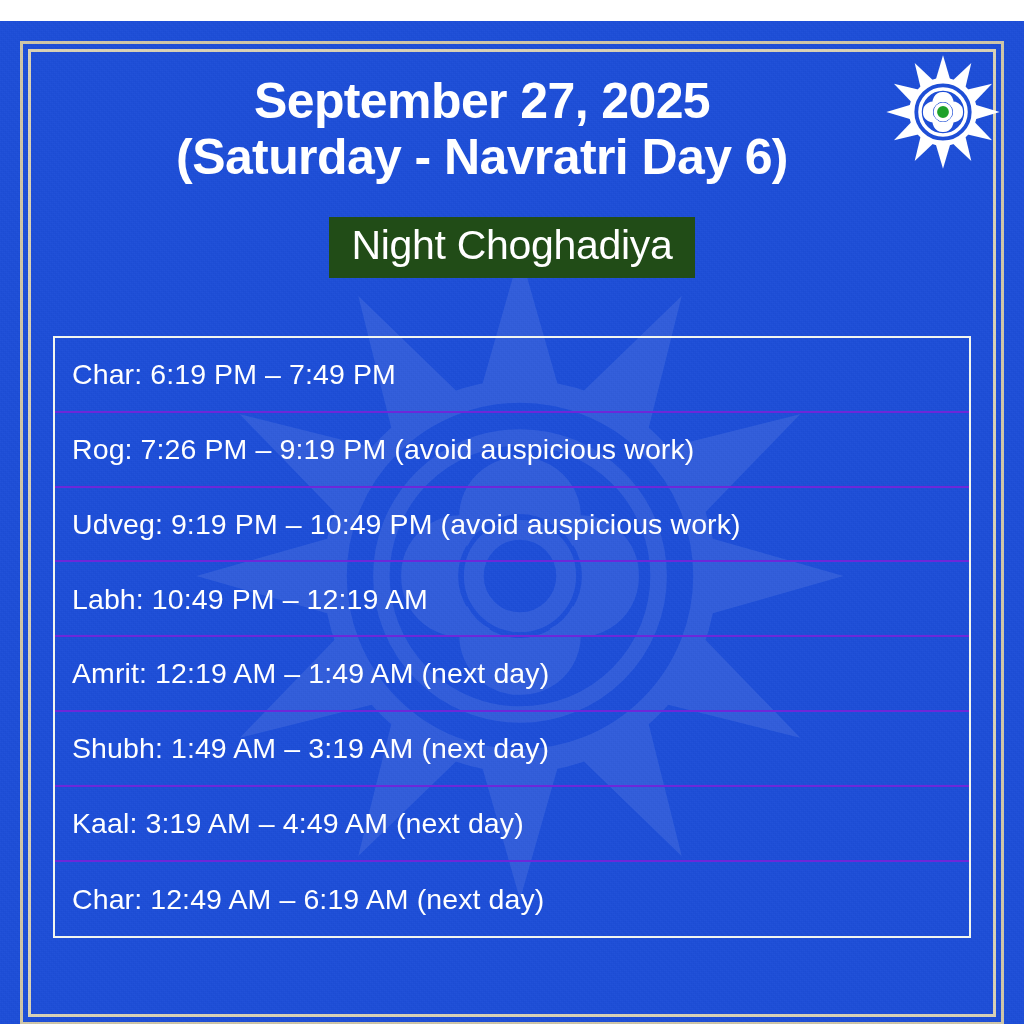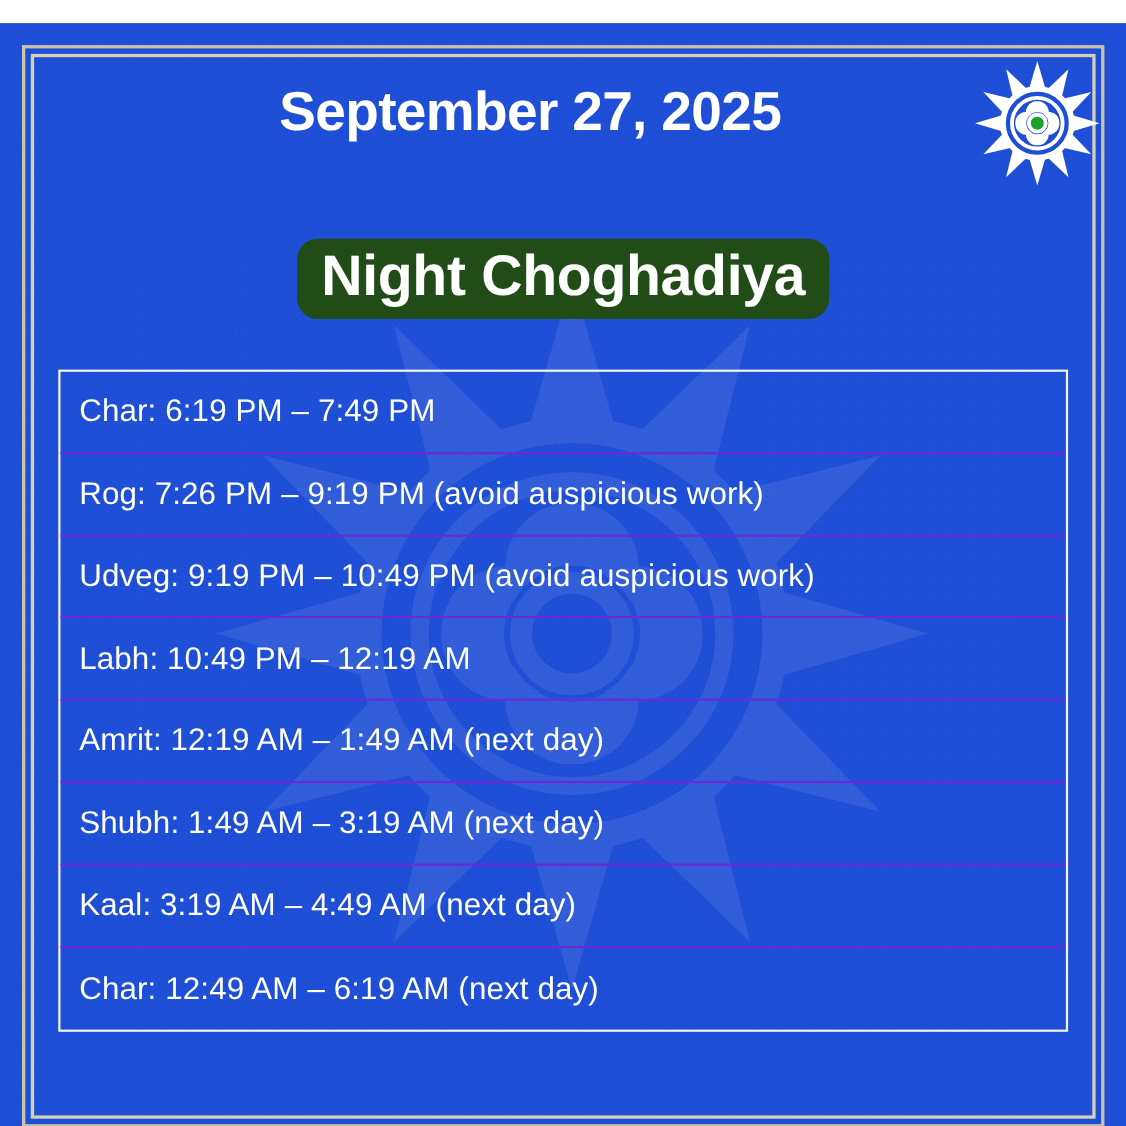--- a/index.html
+++ b/index.html
@@ -105,26 +105,25 @@
     position: absolute;
     left: 0;
     right: 0;
     top: 196px;
     text-align: center;
   }
   .banner {
     display: inline-block;
     background: #214c17;
     color: #ffffff;
-    font-size: 52px;
-    font-weight: bold;
+    font-size: 41px;
+    font-weight: normal;
     padding: 6px 22px 10px 22px;
     letter-spacing: -0.3px;
     line-height: 1.1;
-    border-radius: 19px;
   }
 
   
   .table {
     position: absolute;
     left: 53px;
     top: 315px;
     width: 918px;
     border: 2px solid #f2f6ef;
     box-sizing: border-box;
@@ -210,20 +209,21 @@
             <path d="M100 66 a17 17 0 0 1 15 26 a17 17 0 0 0 -30 0 a17 17 0 0 1 15 -26 z" transform="rotate(180 100 100)"></path>
             <path d="M100 66 a17 17 0 0 1 15 26 a17 17 0 0 0 -30 0 a17 17 0 0 1 15 -26 z" transform="rotate(270 100 100)"></path>
           </g>
           <circle cx="100" cy="100" r="13" fill="#1ea12b" stroke="#ffffff" stroke-width="6"></circle>
         </g>
       </svg>
     </div>
 
     <div class="title-block">
       <div class="title-line">September 27, 2025</div>
+      <div class="title-line">(Saturday - Navratri Day 6)</div>
     </div>
 
     <div class="banner-wrap">
       <span class="banner">Night Choghadiya</span>
     </div>
 
     <div class="table">
       <div class="row">
           <span class="row-text">Char: 6:19 PM – 7:49 PM</span>
         </div>

